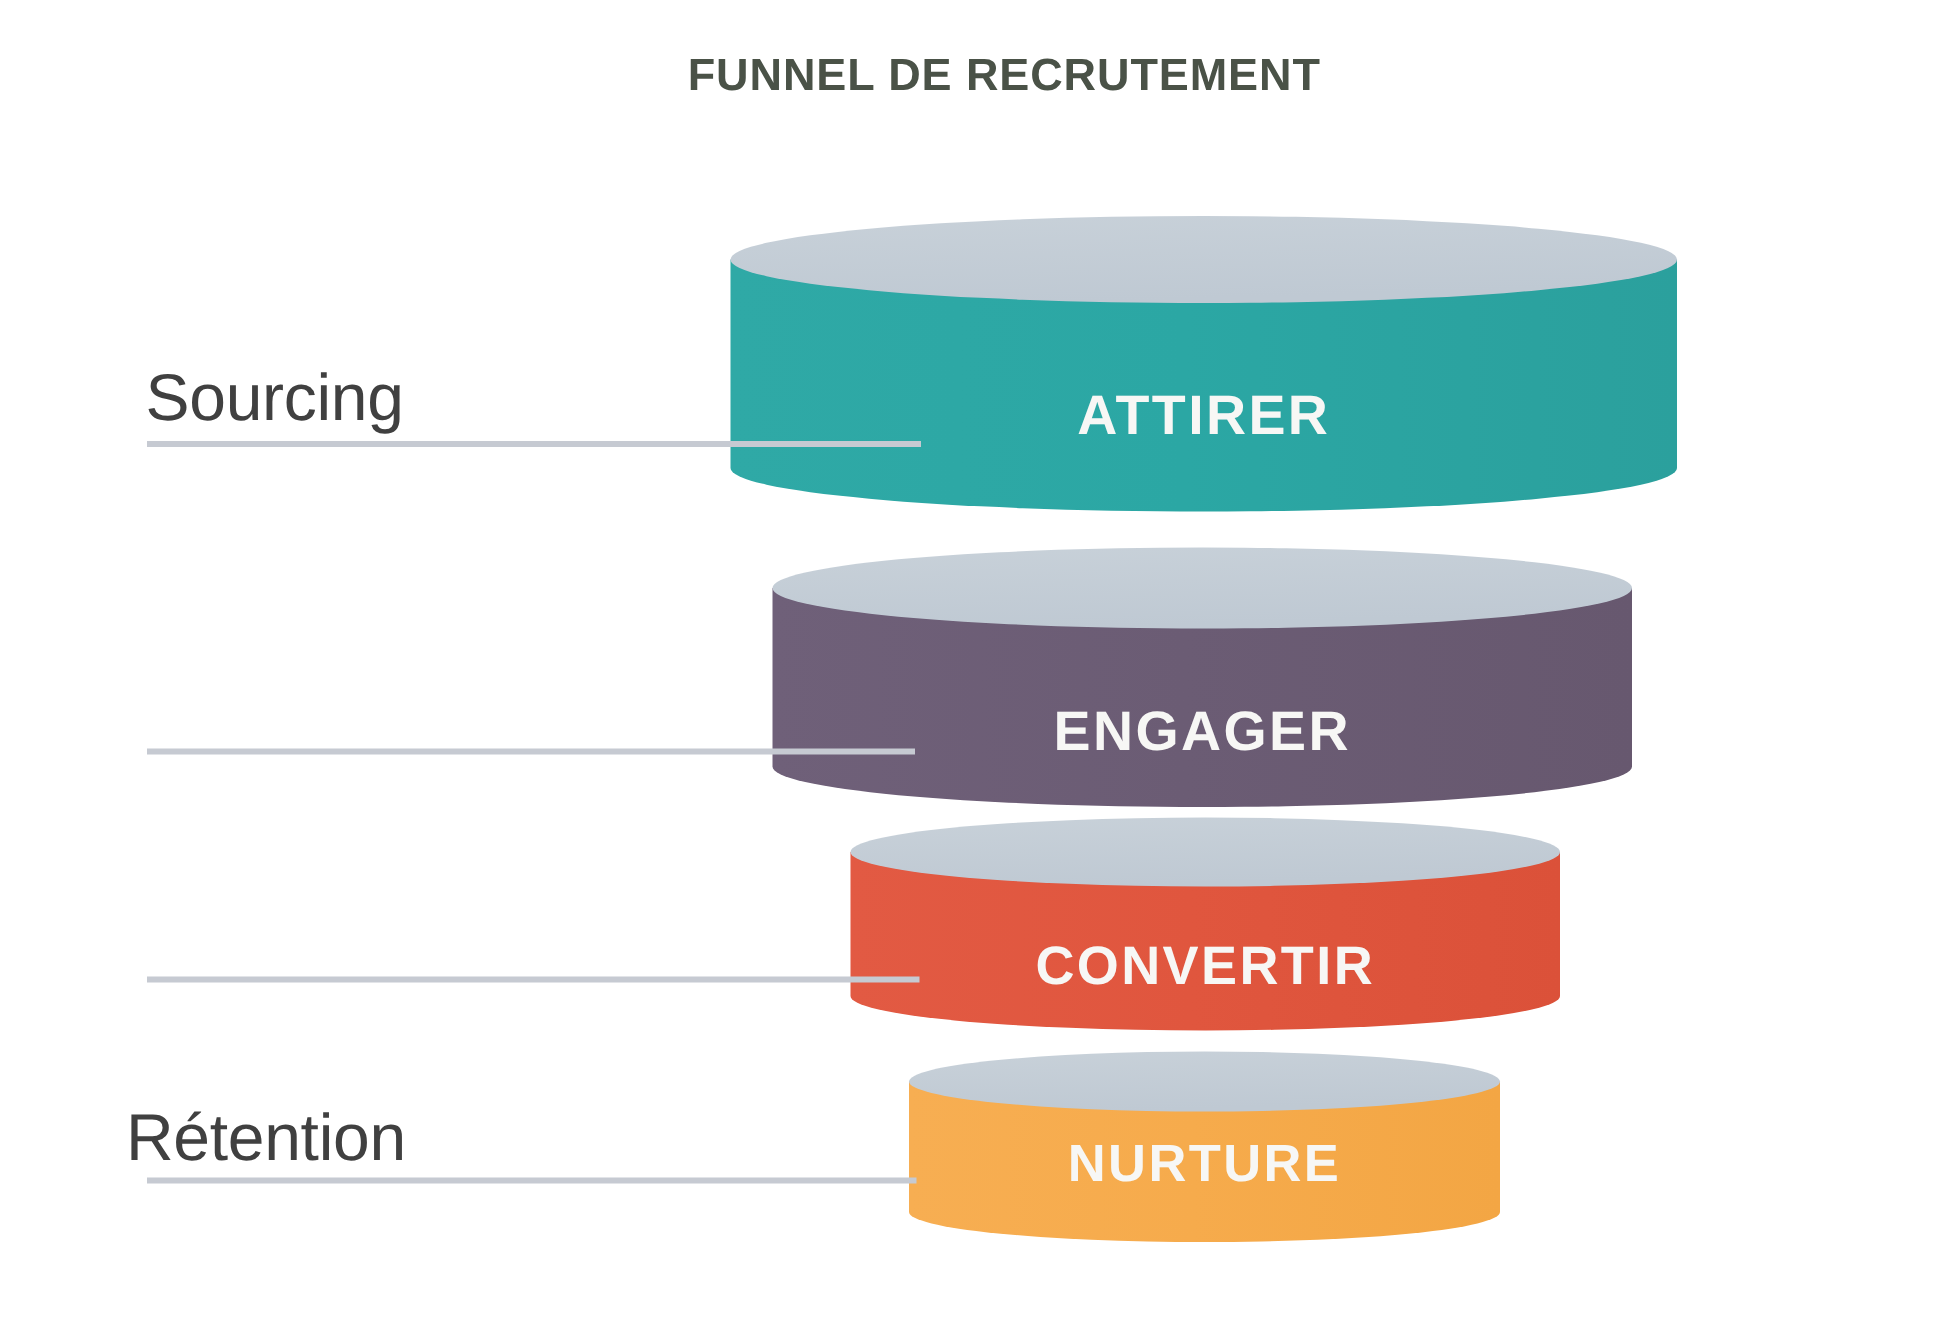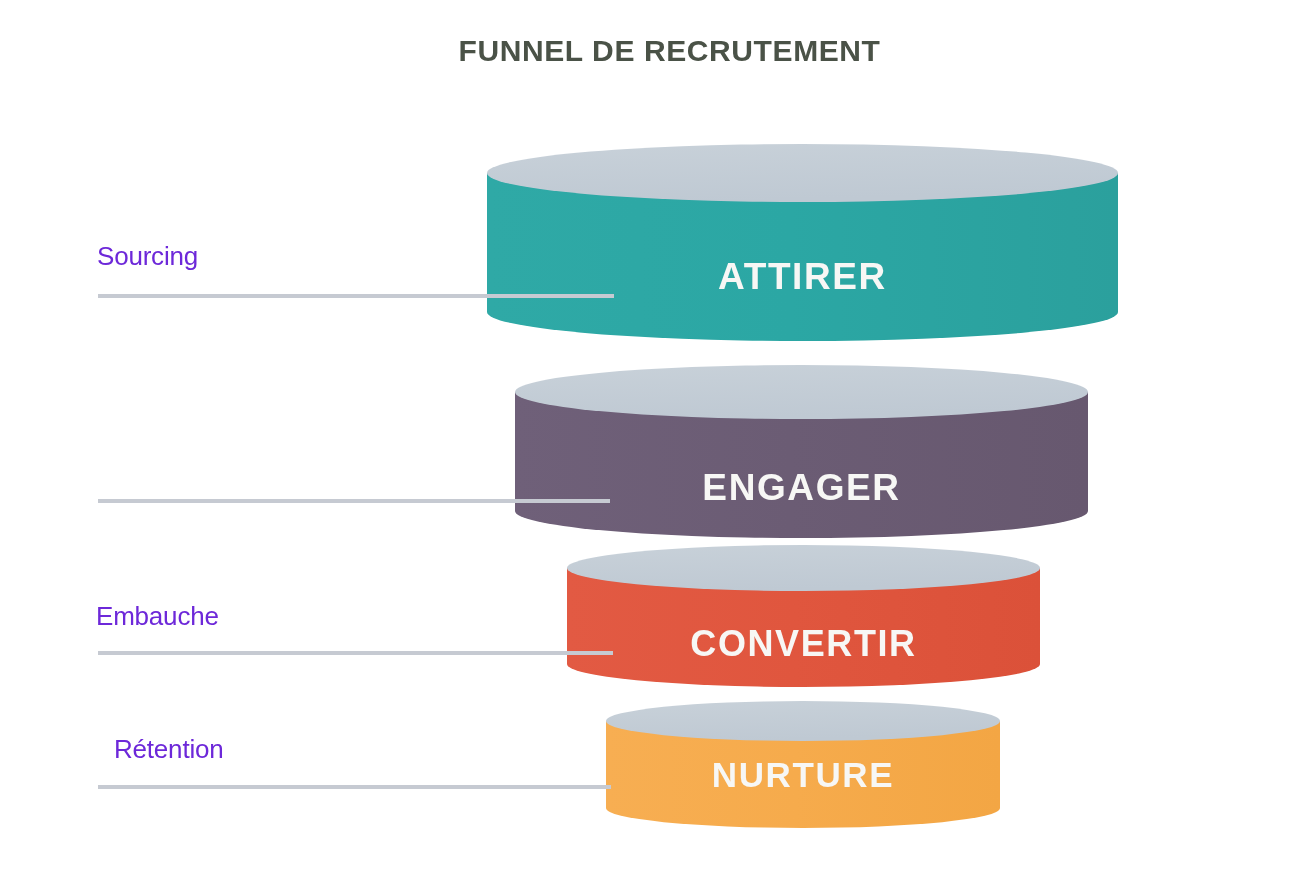--- a/index.html
+++ b/index.html
@@ -34,23 +34,23 @@
     white-space: nowrap;
   }
   #funnel-svg {
     position: absolute;
     left: 0;
     top: 0;
   }
   .stage-label {
     position: absolute;
     font-family: "Liberation Sans", sans-serif;
-    font-size: 26px;
+    font-size: 44px;
     font-weight: 400;
-    color: #6d28d9;
+    color: #404040;
     white-space: nowrap;
     letter-spacing: -0.2px;
   }
   .band-caption {
     font-family: "Liberation Sans", sans-serif;
     font-weight: bold;
     fill: #f7f7f5;
     letter-spacing: 1.6px;
   }
 </style>
@@ -120,17 +120,16 @@
       <rect x="98" y="294" width="516" height="4" fill="#c6cad2"></rect>
       <rect x="98" y="499" width="512" height="4" fill="#c6cad2"></rect>
       <rect x="98" y="651" width="515" height="4" fill="#c6cad2"></rect>
       <rect x="98" y="785" width="513" height="4" fill="#c6cad2"></rect>
     </g>
   </svg>
 
   <div class="stage-label" style="left:97px; top:241px;">Sourcing</div>
 
 
-  <div class="stage-label" style="left:96px; top:601px;">Embauche</div>
 
-  <div class="stage-label" style="left:114px; top:734px;">Rétention</div>
+  <div class="stage-label" style="left:84px; top:734px;">Rétention</div>
 
 </div>
 
 </body></html>

